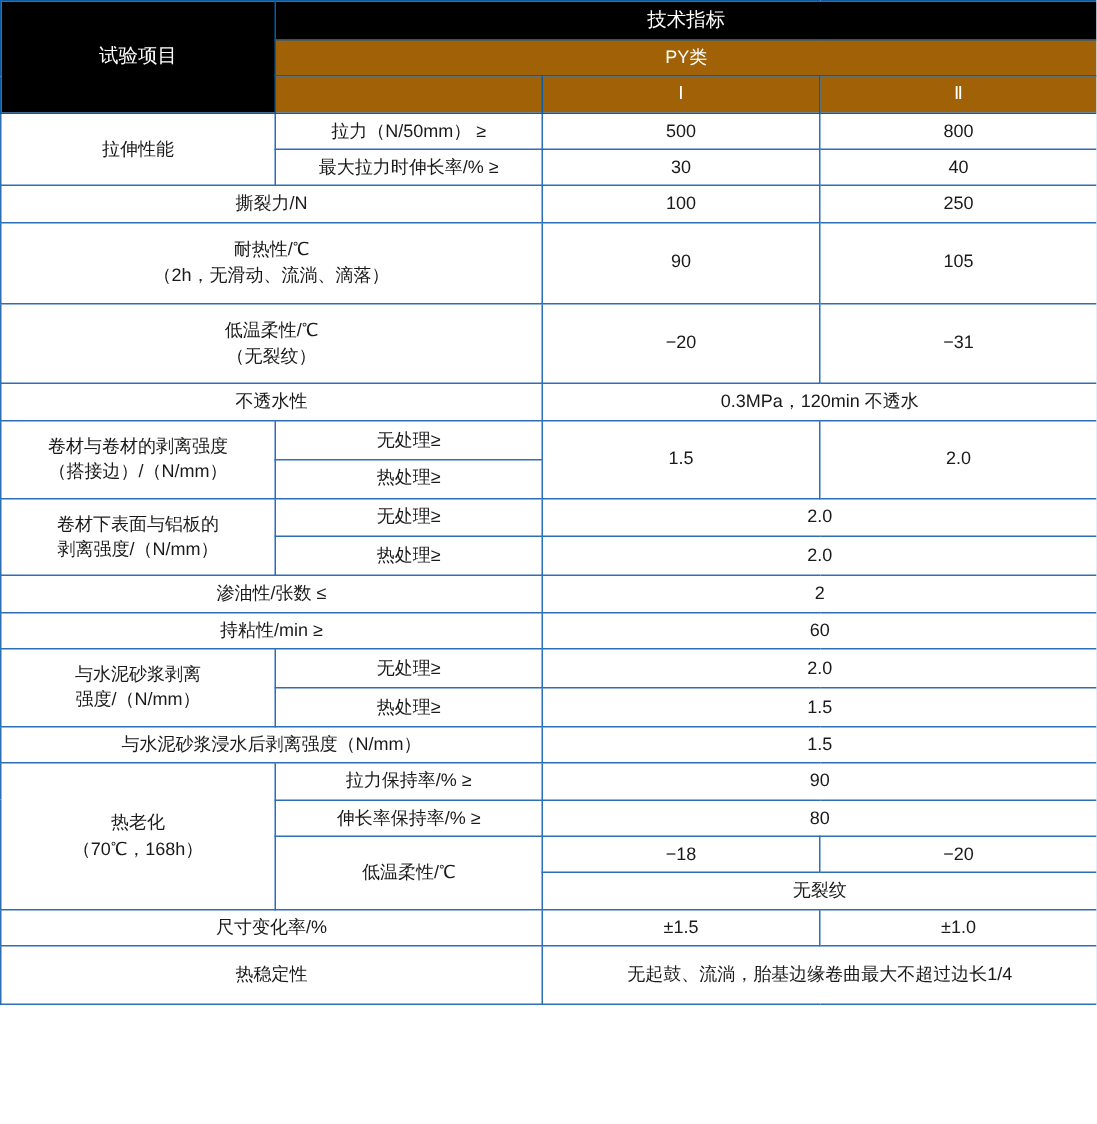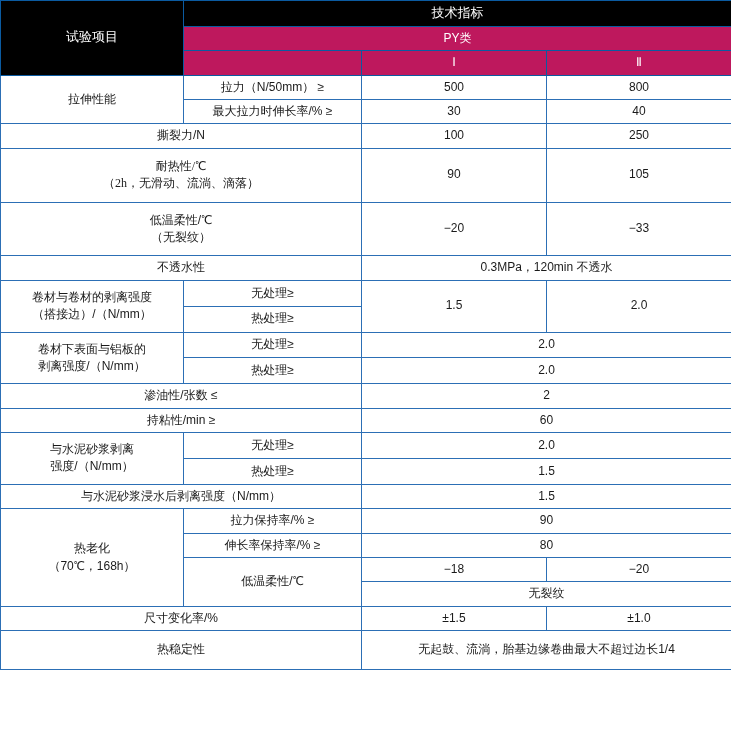--- a/index.html
+++ b/index.html
@@ -33,21 +33,21 @@
     font-weight: normal;
   }
   .hdr {
     background: #000000;
     color: #ffffff;
     font-weight: bold;
     font-size: 13px;
     border-color: #0b5ba1 !important;
   }
   .hdr-sub {
-    background: #be185d;
+    background: #a16207;
     color: #ffffff;
     font-weight: bold;
     font-size: 12px;
     border-color: #0b5ba1 !important;
   }
   .rowlabel {
     text-align: left;
     padding-left: 14px;
   }
   .rowlabel-c {
@@ -102,35 +102,35 @@
         <td class="val cellpad">40</td>
       </tr>
 
       <tr>
         <td class="rowlabel cellpad" colspan="2">撕裂力/N</td>
         <td class="val cellpad">100</td>
         <td class="val cellpad">250</td>
       </tr>
 
       <tr>
-        <td class="rowlabel two-line" colspan="2" style="padding-top:9px;padding-bottom:9px;font-family:Liberation Serif, serif;">
+        <td class="rowlabel two-line" colspan="2" style="padding-top:9px;padding-bottom:9px;">
           <span>耐热性/℃</span><br>
           <span>（2h，无滑动、流淌、滴落）</span>
         </td>
         <td class="val">90</td>
         <td class="val">105</td>
       </tr>
 
       <tr>
         <td class="rowlabel two-line" colspan="2" style="padding-top:9px;padding-bottom:9px;">
           <span>低温柔性/℃</span><br>
           <span>（无裂纹）</span>
         </td>
         <td class="val">−20</td>
-        <td class="val">−33</td>
+        <td class="val">−31</td>
       </tr>
 
       <tr>
         <td class="rowlabel cellpad" colspan="2">不透水性</td>
         <td class="val cellpad" colspan="2">0.3MPa，120min   不透水</td>
       </tr>
 
       <tr>
         <td class="rowlabel-c two-line" rowspan="2" style="padding-top:8px;padding-bottom:8px;margin-top:40px;">
           <span>卷材与卷材的剥离强度</span><br>

